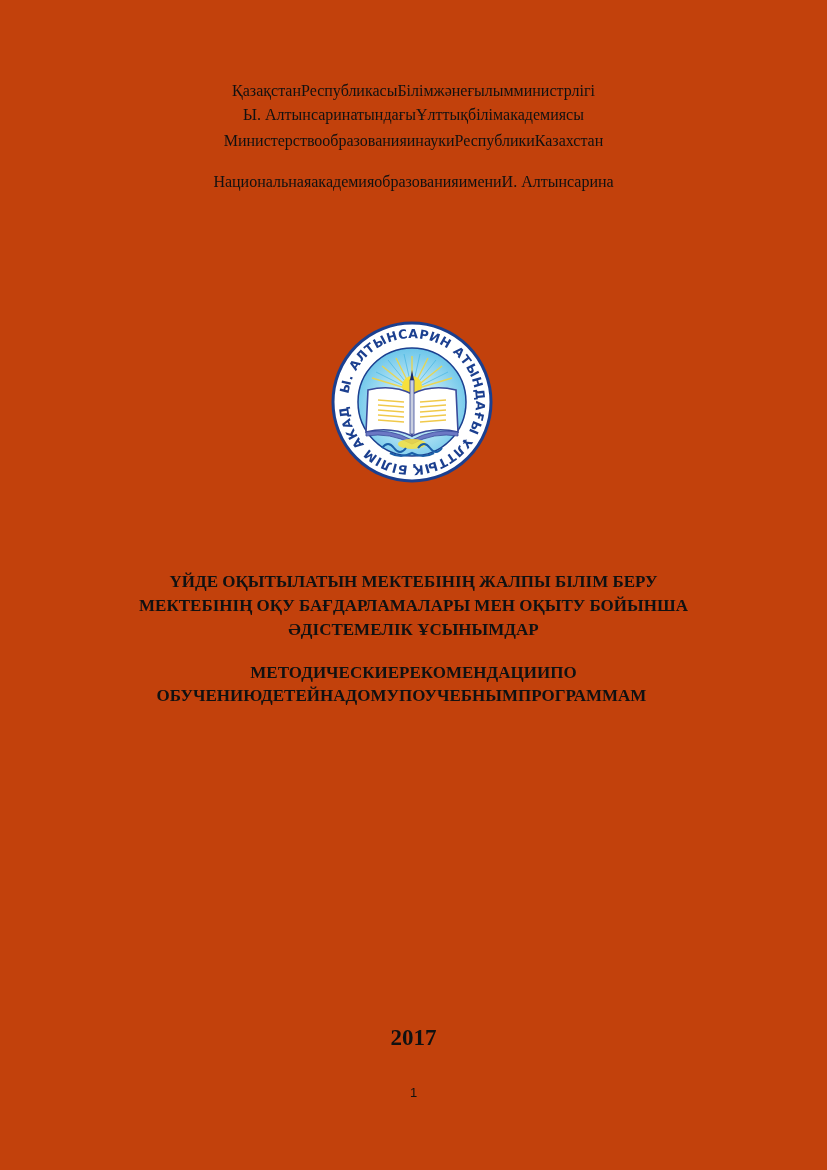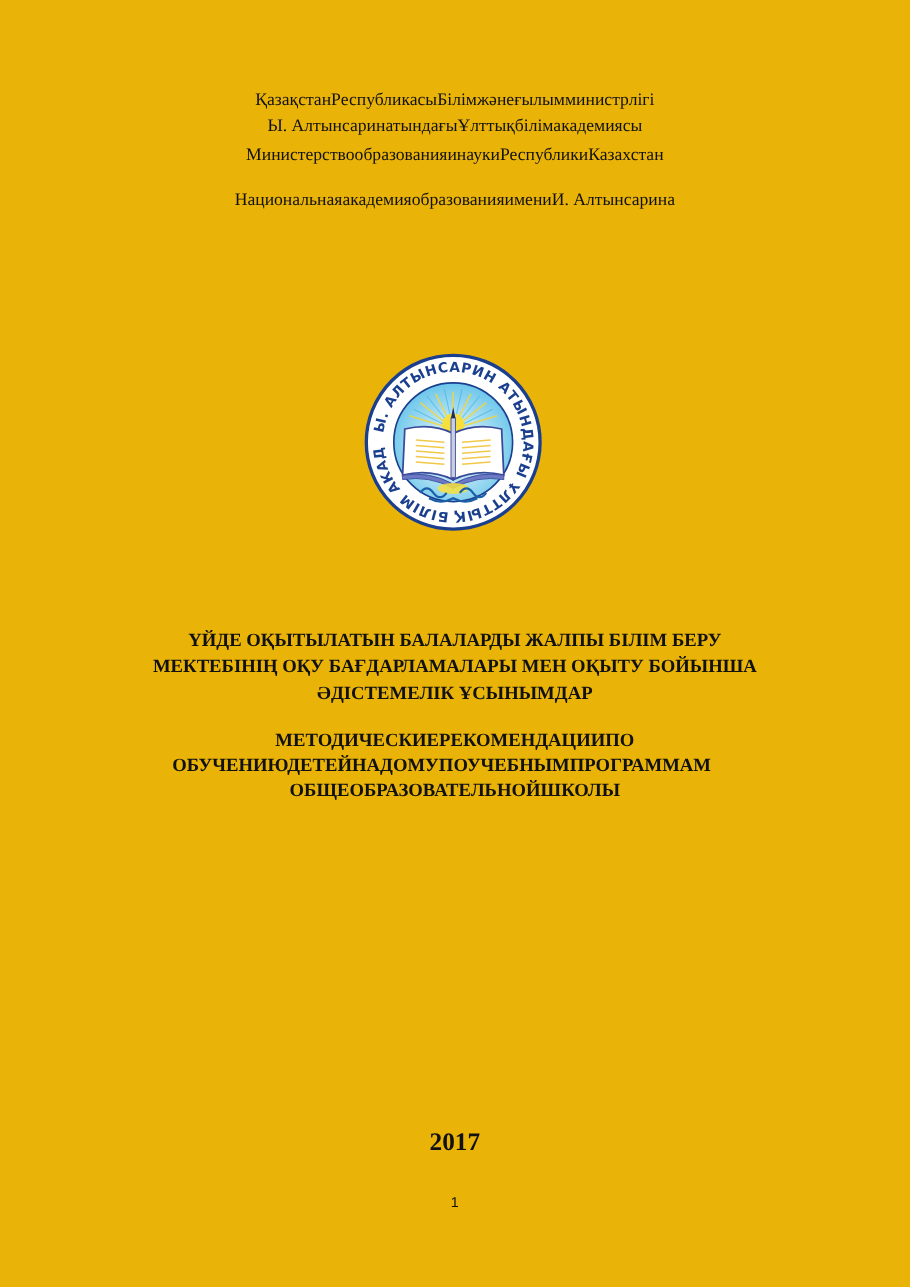--- a/index.html
+++ b/index.html
@@ -1,17 +1,17 @@
 <!DOCTYPE html>
 <html><head>
   <meta charset="utf-8">
   <style>
     html, body { margin: 0; padding: 0; background: #ffffff; }
     body { width: 827px; height: 1170px; position: relative; overflow: hidden; }
-    .page { position: absolute; left: 0; top: 0; width: 827px; height: 1170px; background: #eab308; color: #111; }
+    .page { position: absolute; left: 0; top: 0; width: 827px; height: 1170px; background: #c2410c; color: #111; }
     .serif { font-family: "Liberation Serif", "DejaVu Serif", serif; }
     .center-line { position: absolute; left: 0; width: 827px; text-align: center; white-space: nowrap; }
     .hdr { font-size: 16px; line-height: 18px; }
     .title { font-size: 17px; font-weight: bold; line-height: 20px; }
     .logo { position: absolute; left: 330px; top: 320px; width: 164px; height: 164px; }
     .pagenum { font-family: "Liberation Sans", "DejaVu Sans", sans-serif; font-size: 13px; }
   </style>
 </head>
 <body>
 
@@ -85,24 +85,23 @@
       <ellipse cx="82" cy="124" rx="14" ry="5" fill="#f7e03c" opacity="0.85"></ellipse>
 
       <g fill="none" stroke="#1a5fa8" stroke-width="2">
         <path d="M 52,128 q 6,-8 12,0 q 6,8 12,0"></path>
         <path d="M 88,128 q 6,-8 12,0 q 6,8 12,0"></path>
         <path d="M 60,133 q 11,6 22,0 q 11,6 22,0"></path>
       </g>
     </svg>
   </div>
 
-  <div class="center-line serif title" style="top:572px;">ҮЙДЕ ОҚЫТЫЛАТЫН БАЛАЛАРДЫ ЖАЛПЫ БІЛІМ БЕРУ</div>
+  <div class="center-line serif title" style="top:572px;">ҮЙДЕ ОҚЫТЫЛАТЫН МЕКТЕБІНІҢ ЖАЛПЫ БІЛІМ БЕРУ</div>
   <div class="center-line serif title" style="top:596px;">МЕКТЕБІНІҢ ОҚУ БАҒДАРЛАМАЛАРЫ МЕН ОҚЫТУ БОЙЫНША</div>
   <div class="center-line serif title" style="top:620px;text-align:center;">ӘДІСТЕМЕЛІК ҰСЫНЫМДАР</div>
 
   <div class="center-line serif title" style="top:663px;">МЕТОДИЧЕСКИЕРЕКОМЕНДАЦИИПО</div>
   <div class="center-line serif title" style="top:686px; left:-12px;">ОБУЧЕНИЮДЕТЕЙНАДОМУПОУЧЕБНЫМПРОГРАММАМ</div>
-  <div class="center-line serif title" style="top:709px;">ОБЩЕОБРАЗОВАТЕЛЬНОЙШКОЛЫ</div>
 
   <div class="center-line serif hdr" style="top:1029px; font-size:23px;font-weight:bold;">2017</div>
   <div class="center-line pagenum" style="top:1085px;">1</div>
 
 </div>
 
 </body></html>

